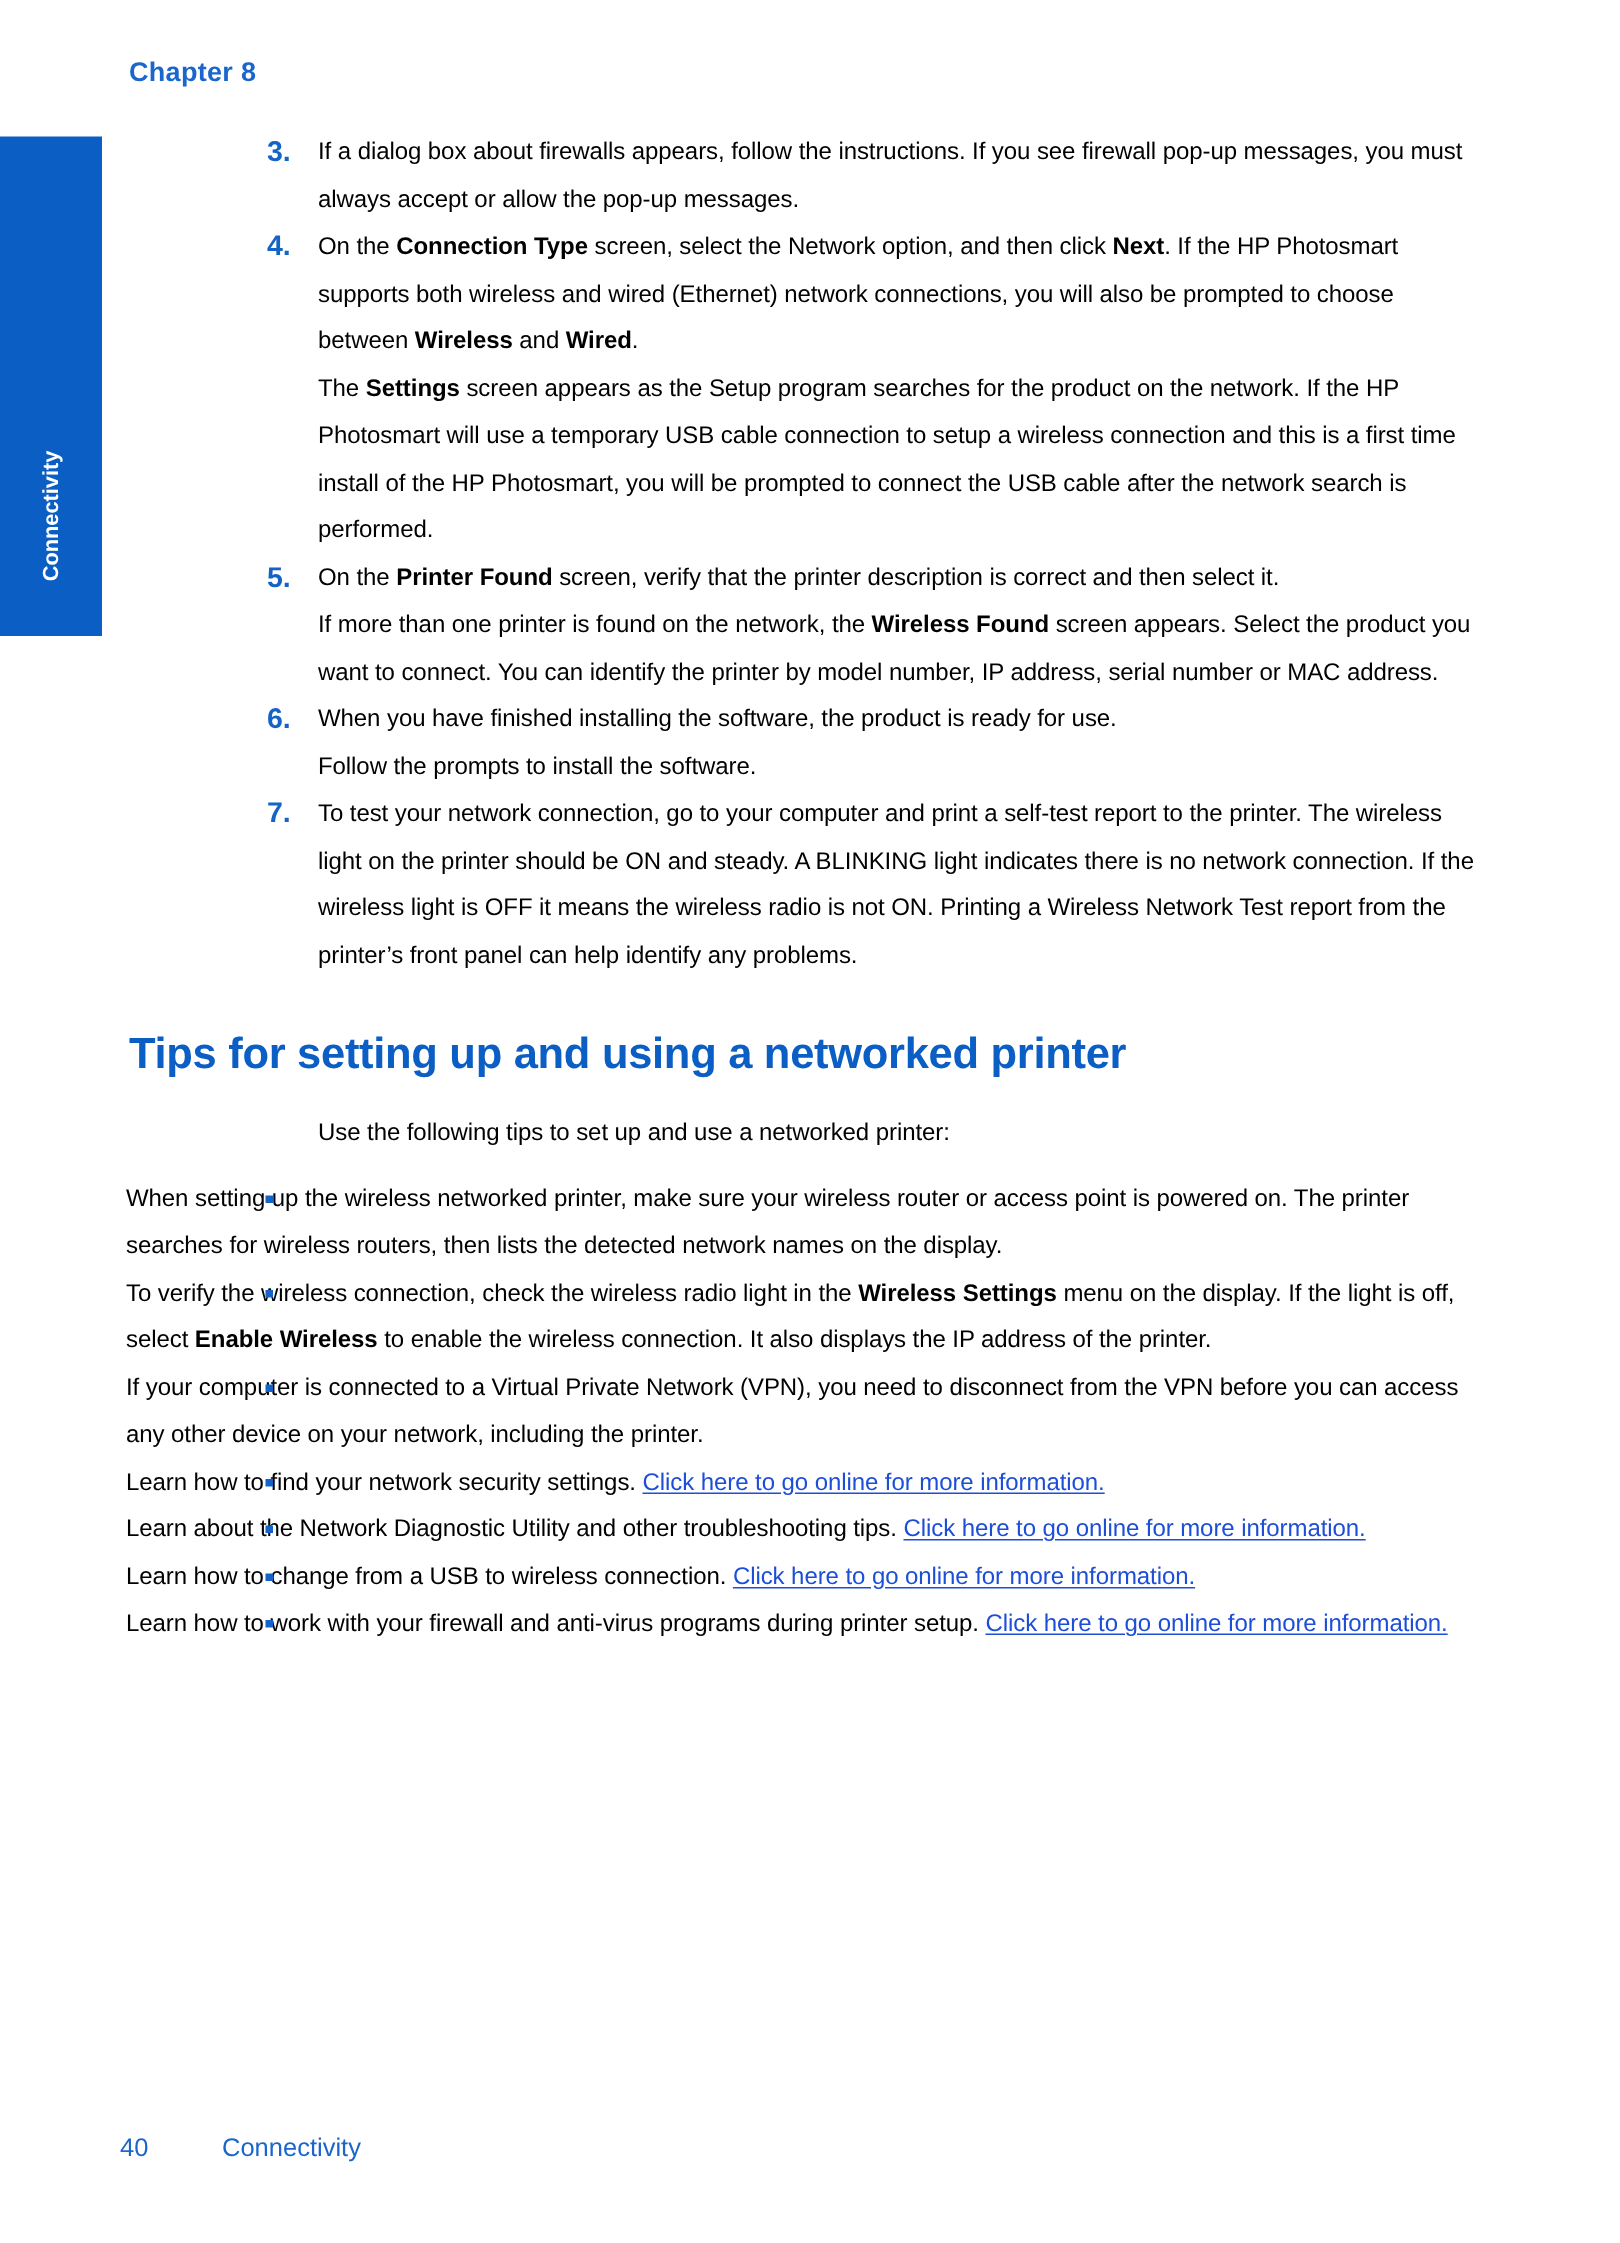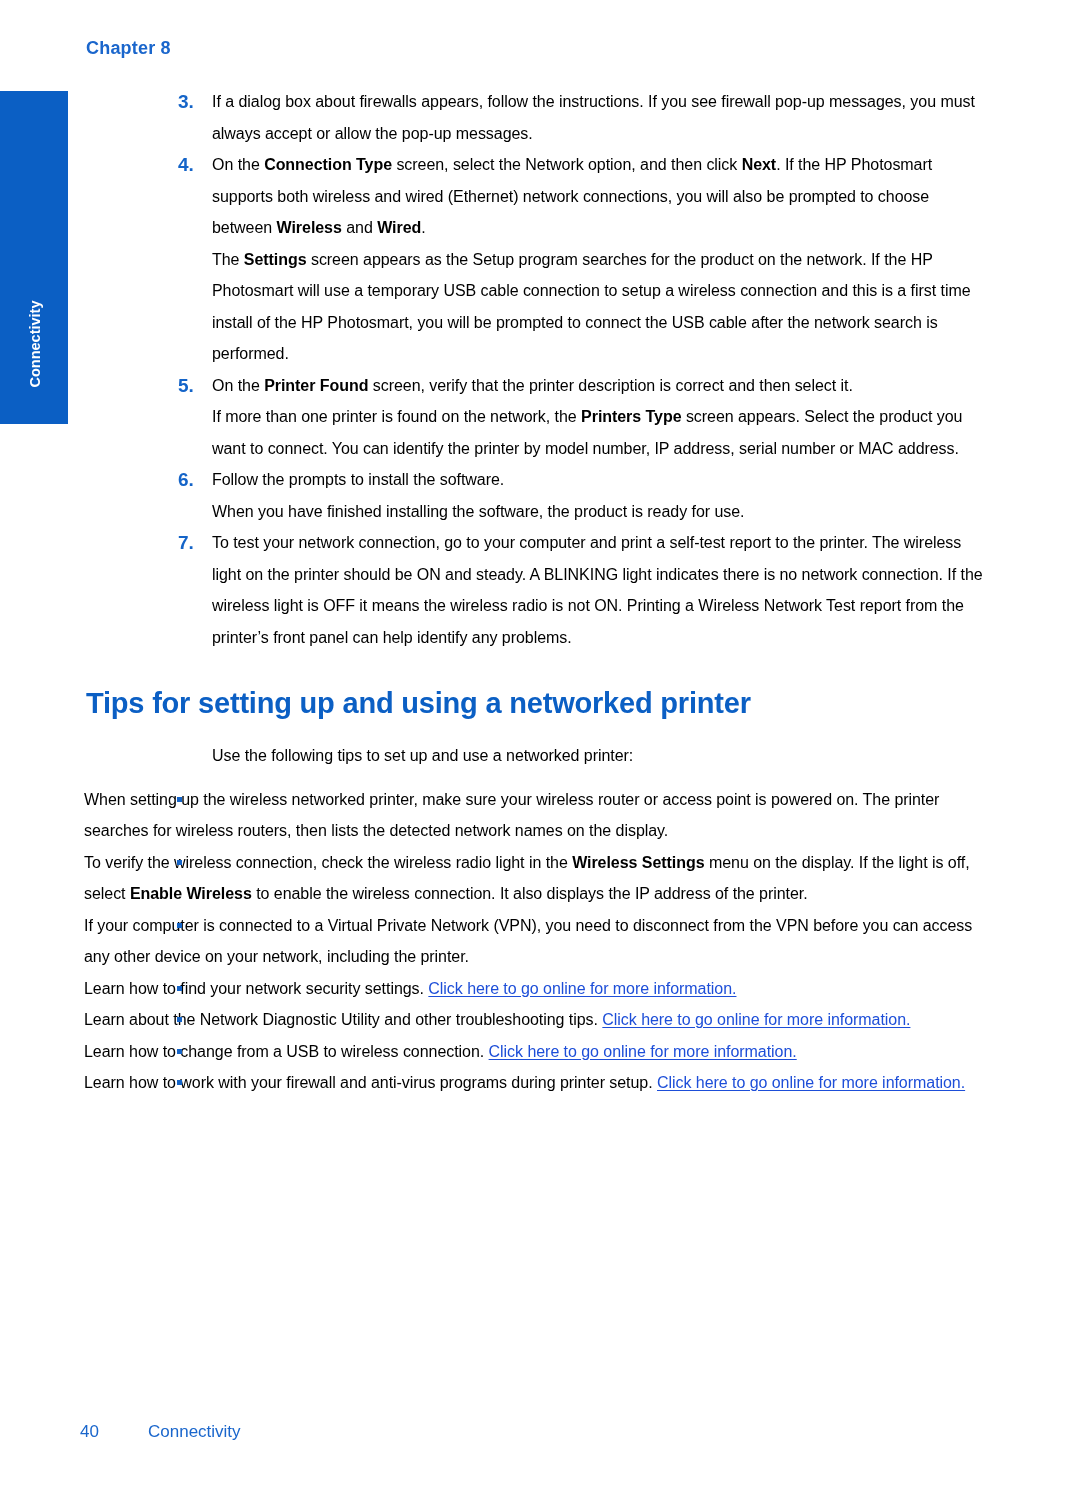--- a/index.html
+++ b/index.html
@@ -181,26 +181,26 @@
           <p class="para"><span>If a dialog box about firewalls appears, follow the instructions. If you see firewall pop-up messages, you must always accept or allow the pop-up messages.</span></p>
         </li>
         <li class="step">
           <span class="marker">4.</span>
           <p class="para"><span>On the </span><b>Connection Type</b><span> screen, select the Network option, and then click </span><b>Next</b><span>. If the HP Photosmart supports both wireless and wired (Ethernet) network connections, you will also be prompted to choose between </span><b>Wireless</b><span> and </span><b>Wired</b><span>.</span></p>
           <p class="para"><span>The </span><b>Settings</b><span> screen appears as the Setup program searches for the product on the network. If the HP Photosmart will use a temporary USB cable connection to setup a wireless connection and this is a first time install of the HP Photosmart, you will be prompted to connect the USB cable after the network search is performed.</span></p>
         </li>
         <li class="step">
           <span class="marker">5.</span>
           <p class="para"><span>On the </span><b>Printer Found</b><span> screen, verify that the printer description is correct and then select it.</span></p>
-          <p class="para"><span>If more than one printer is found on the network, the </span><b>Printers Type</b><span> screen appears. Select the product you want to connect. You can identify the printer by model number, IP address, serial number or MAC address.</span></p>
+          <p class="para"><span>If more than one printer is found on the network, the </span><b>Wireless Found</b><span> screen appears. Select the product you want to connect. You can identify the printer by model number, IP address, serial number or MAC address.</span></p>
         </li>
         <li class="step">
           <span class="marker">6.</span>
+          <p class="para"><span>When you have finished installing the software, the product is ready for use.</span></p>
           <p class="para"><span>Follow the prompts to install the software.</span></p>
-          <p class="para"><span>When you have finished installing the software, the product is ready for use.</span></p>
         </li>
         <li class="step">
           <span class="marker">7.</span>
           <p class="para"><span>To test your network connection, go to your computer and print a self-test report to the printer. The wireless light on the printer should be ON and steady. A BLINKING light indicates there is no network connection. If the wireless light is OFF it means the wireless radio is not ON. Printing a Wireless Network Test report from the printer’s front panel can help identify any problems.</span></p>
         </li>
       </ol>
 
     <div style="height:32px"></div>
 
     <div style="padding:0 90px 0 86px">

